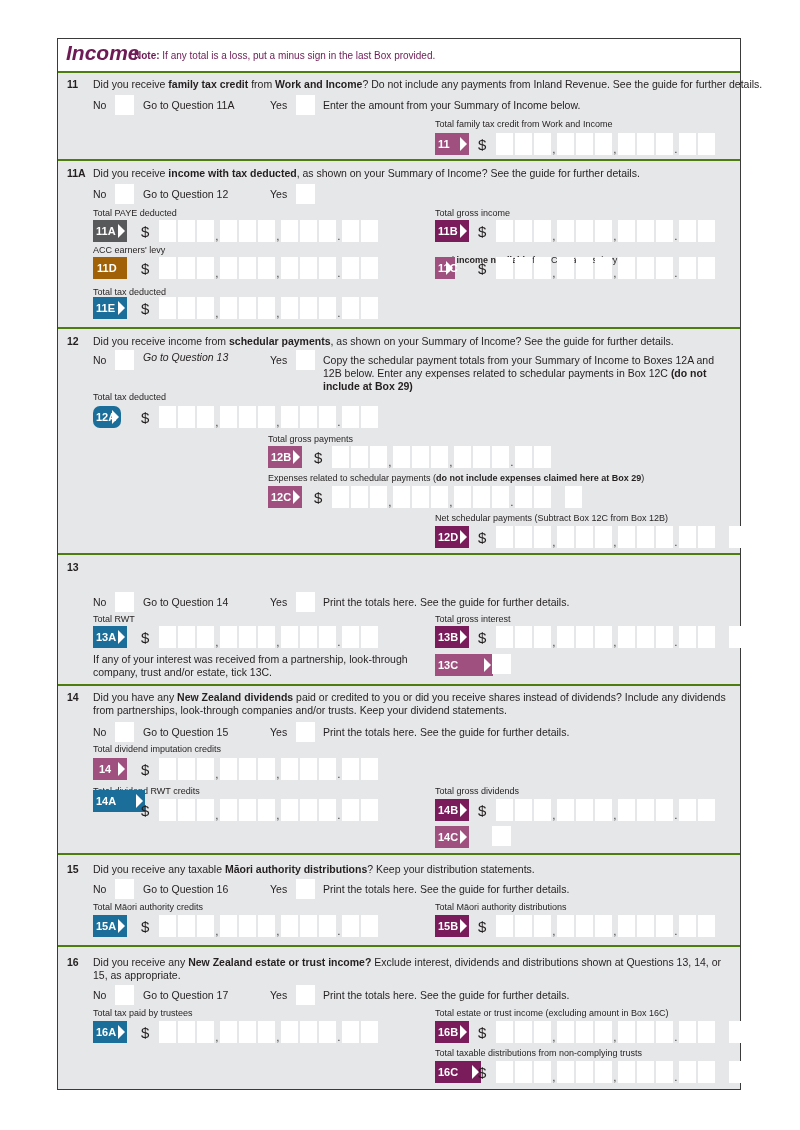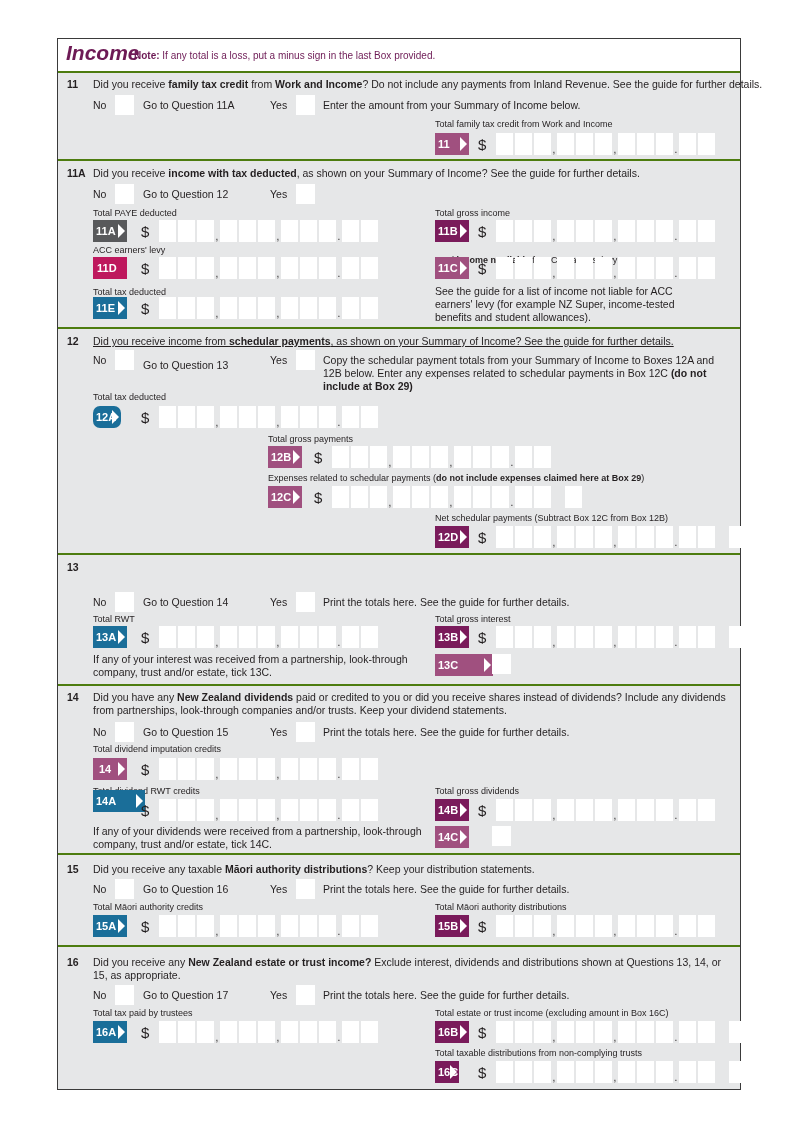--- a/index.html
+++ b/index.html
@@ -11,21 +11,21 @@
   .header .note b { font-weight: bold; text-align: right; }
   .section { position: absolute; left: 0; width: 100%; border-top: 2px solid #4d7c0f; box-sizing: border-box; }
   .abs { position: absolute; white-space: nowrap; font-size: 10.5px; line-height: 13px; }
   .qnum { font-weight: bold; }
   .wrap { white-space: normal; }
   .lbl { font-size: 9px; }
   .chk { position: absolute; width: 19px; height: 20px; background: #ffffff; }
   .badge { position: absolute; height: 22px; color: #fff; font-weight: bold; font-size: 11px; line-height: 22px; padding-left: 3px; box-sizing: border-box; }
   .badge .arrow { position: absolute; right: 2px; top: 4px; width: 0; height: 0; border-top: 7px solid transparent; border-bottom: 7px solid transparent; border-left: 7px solid #ffffff; }
   .c-gray { background: #58595b; }
-  .c-black { background: #be185d; }
+  .c-black { background: #a16207; }
   .c-blue { background: #1a6e99; }
   .c-dark { background: #7a1b5b; }
   .c-light { background: #a0507f; }
   .money { position: absolute; height: 22px; display: flex; align-items: flex-end; }
   .money .dollar { font-size: 15px; line-height: 20px; width: 18px; }
   .money .box { width: 17px; height: 22px; background: #fff; margin-right: 2px; }
   .money .sep { width: 4px; font-size: 10px; line-height: 10px; text-align: center; margin-left: -1px; margin-right: 1px; }
   .money .gap { width: 12px; }
 </style>
 </head>
@@ -131,21 +131,21 @@
         <span class="sep">,</span>
         <span class="box"></span>
         <span class="box"></span>
         <span class="box"></span>
         <span class="sep">.</span>
         <span class="box"></span>
         <span class="box"></span>
       </div>
 
     <span class="abs lbl" style="left:377px;top:93px;"><span>Total </span><b>income not liable</b><span> for ACC earners' levy</span></span>
-    <div class="badge c-light" style="left:377px;top:96px;width:34px;"><span>11C</span><span class="arrow"></span></div>
+    <div class="badge c-light" style="left:377px;top:96px;width:20px;"><span>11C</span><span class="arrow"></span></div>
     <div class="money" style="left:420px;top:96px;">
         <span class="dollar">$</span>
         <span class="box"></span>
         <span class="box"></span>
         <span class="box"></span>
         <span class="sep">,</span>
         <span class="box"></span>
         <span class="box"></span>
         <span class="box"></span>
         <span class="sep">,</span>
@@ -170,29 +170,28 @@
         <span class="box"></span>
         <span class="sep">,</span>
         <span class="box"></span>
         <span class="box"></span>
         <span class="box"></span>
         <span class="sep">.</span>
         <span class="box"></span>
         <span class="box"></span>
       </div>
 
-    <span class="abs wrap" style="left:377px;top:124px;width:250px;">See the guide for a list of income not liable for ACC earners' levy (for example NZ Super, income-tested benefits and student allowances).</span>
   </div>
 
   <div class="section" style="top:288px;height:226px;">
     <span class="abs qnum" style="left:9px;top:6px;">12</span>
-    <span class="abs" style="left:35px;top:6px;text-decoration:underline;"><span>Did you receive income from </span><b>schedular payments</b><span>, as shown on your Summary of Income? See the guide for further details.</span></span>
+    <span class="abs" style="left:35px;top:6px;"><span>Did you receive income from </span><b>schedular payments</b><span>, as shown on your Summary of Income? See the guide for further details.</span></span>
     <span class="abs" style="left:35px;top:25px;">No</span>
     <div class="chk" style="left:57px;top:21px;"></div>
-    <span class="abs" style="left:85px;top:30px;">Go to Question 13</span>
+    <span class="abs" style="left:85px;top:22px;font-style:italic;">Go to Question 13</span>
     <span class="abs" style="left:212px;top:25px;">Yes</span>
     <div class="chk" style="left:238px;top:21px;"></div>
     <span class="abs wrap" style="left:265px;top:25px;width:405px;"><span>Copy the schedular payment totals from your Summary of Income to Boxes 12A and 12B below. Enter any expenses related to schedular payments in Box 12C </span><b>(do not include at Box 29)</b></span>
 
     <span class="abs lbl" style="left:35px;top:62px;">Total tax deducted</span>
     <div class="badge c-blue" style="left:35px;top:77px;width:28px;border-radius:7px;"><span>12A</span><span class="arrow"></span></div>
     <div class="money" style="left:83px;top:77px;">
         <span class="dollar">$</span>
         <span class="box"></span>
         <span class="box"></span>
@@ -394,21 +393,20 @@
         <span class="box"></span>
         <span class="sep">,</span>
         <span class="box"></span>
         <span class="box"></span>
         <span class="box"></span>
         <span class="sep">.</span>
         <span class="box"></span>
         <span class="box"></span>
       </div>
 
-    <span class="abs wrap" style="left:35px;top:139px;width:340px;">If any of your dividends were received from a partnership, look-through company, trust and/or estate, tick 14C.</span>
     <div class="badge c-light" style="left:377px;top:140px;width:34px;"><span>14C</span><span class="arrow"></span></div>
     <div class="chk" style="left:434px;top:140px;"></div>
   </div>
 
   <div class="section" style="top:814px;height:116px;">
     <span class="abs qnum" style="left:9px;top:8px;">15</span>
     <span class="abs" style="left:35px;top:8px;"><span>Did you receive any taxable </span><b>Māori authority distributions</b><span>? Keep your distribution statements.</span></span>
     <span class="abs" style="left:35px;top:28px;">No</span>
     <div class="chk" style="left:57px;top:24px;"></div>
     <span class="abs" style="left:85px;top:28px;">Go to Question 16</span>
@@ -503,21 +501,21 @@
         <span class="box"></span>
         <span class="box"></span>
         <span class="sep">.</span>
         <span class="box"></span>
         <span class="box"></span>
         <span class="gap"></span>
         <span class="box"></span>
       </div>
 
     <span class="abs lbl" style="left:377px;top:100px;">Total taxable distributions from non-complying trusts</span>
-    <div class="badge c-dark" style="left:377px;top:114px;width:24px;"><span>16C</span><span class="arrow"></span></div>
+    <div class="badge c-dark" style="left:377px;top:114px;width:46px;"><span>16C</span><span class="arrow"></span></div>
     <div class="money" style="left:420px;top:114px;">
         <span class="dollar">$</span>
         <span class="box"></span>
         <span class="box"></span>
         <span class="box"></span>
         <span class="sep">,</span>
         <span class="box"></span>
         <span class="box"></span>
         <span class="box"></span>
         <span class="sep">,</span>

